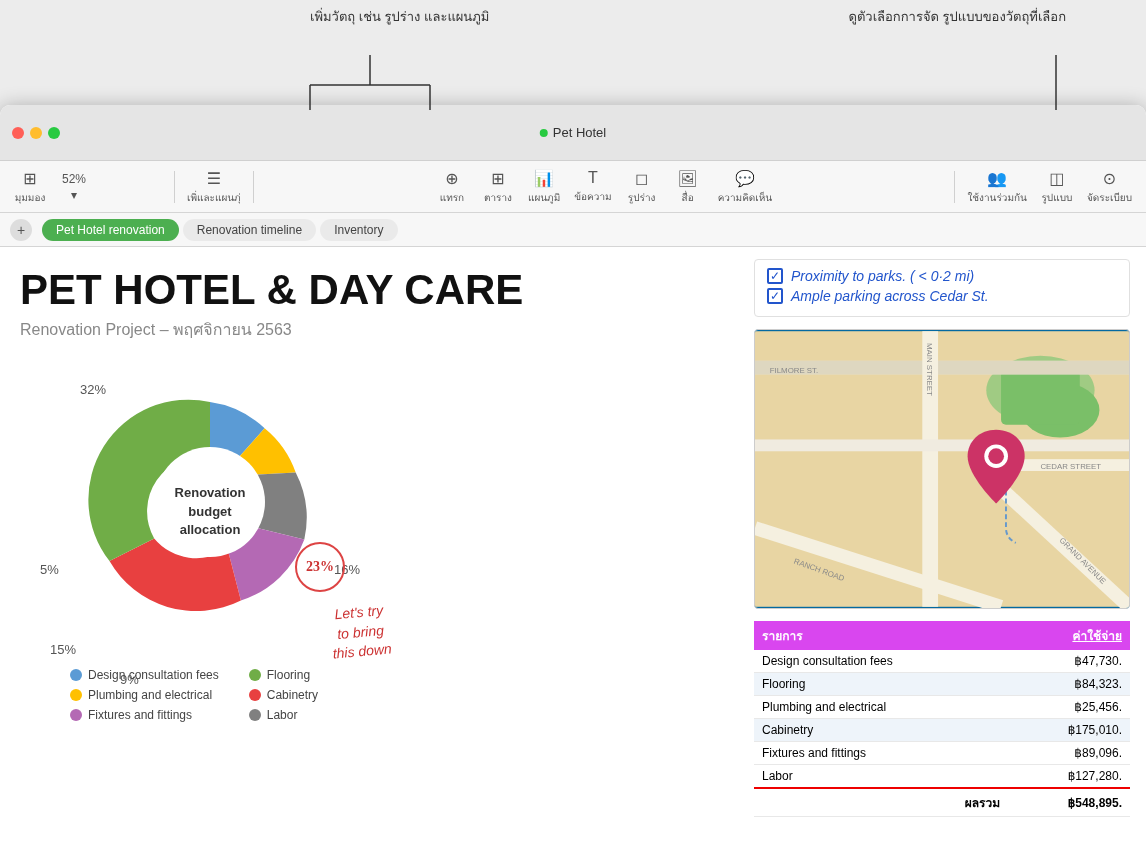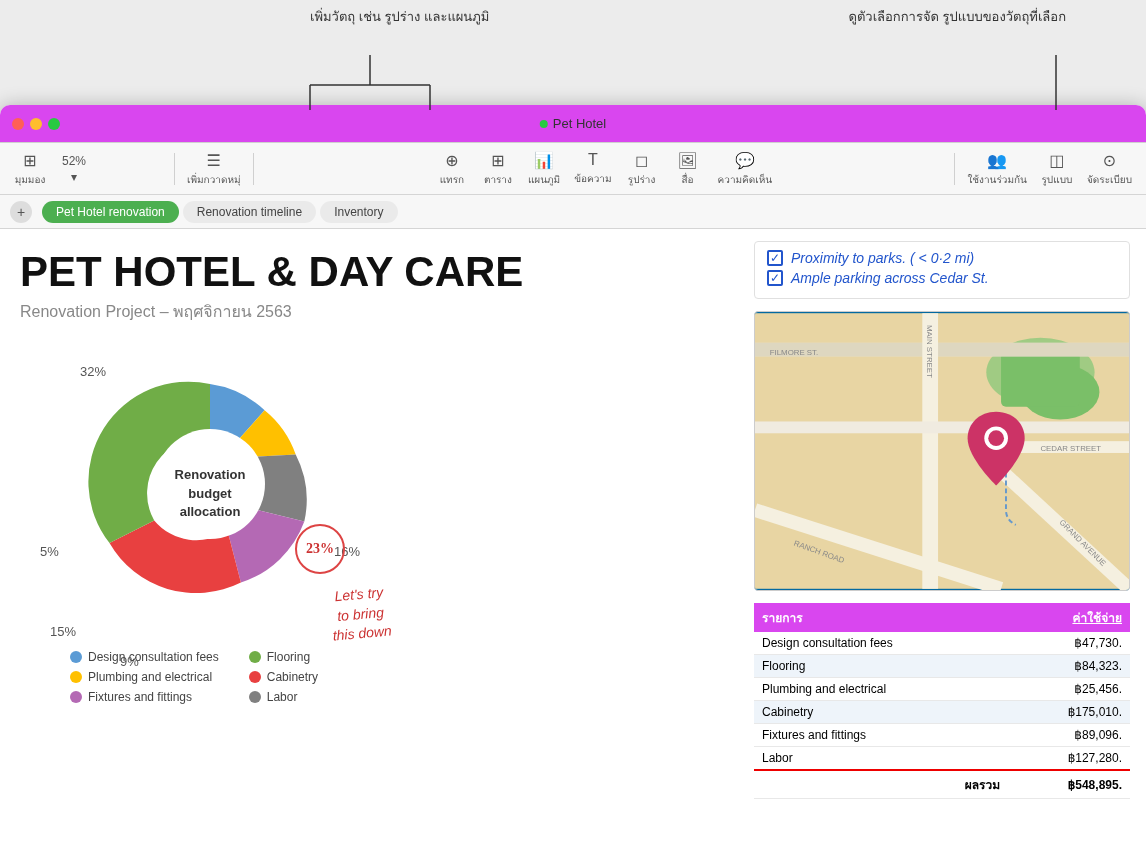--- a/index.html
+++ b/index.html
@@ -51,22 +51,22 @@
       background: #fff;
       border-radius: 10px 10px 0 0;
       box-shadow: 0 2px 20px rgba(0,0,0,0.3);
       display: flex;
       flex-direction: column;
       overflow: hidden;
     }
 
     
     .titlebar {
-      height: 38px;
-      background: #d946ef;
+      height: 56px;
+      background: #e5e5e5;
       border-bottom: 1px solid #d0d0d0;
       display: flex;
       align-items: center;
       position: relative;
       flex-shrink: 0;
     }
     .traffic-lights {
       display: flex;
       gap: 6px;
       padding-left: 12px;
@@ -456,21 +456,21 @@
         <span class="btn-label">มุมมอง</span>
       </div>
       <div class="toolbar-zoom">
         <span>52%</span>
         <span>▾</span>
       </div>
     </div>
     <div class="toolbar-divider"></div>
     <div class="toolbar-btn">
       <span class="icon-sym">☰</span>
-      <span class="btn-label">เพิ่มกวาดหมุ่</span>
+      <span class="btn-label">เพิ่และแผนภุ่</span>
     </div>
     <div class="toolbar-divider"></div>
     <div class="toolbar-center">
       <div class="toolbar-btn">
         <span class="icon-sym">⊕</span>
         <span class="btn-label">แทรก</span>
       </div>
       <div class="toolbar-btn">
         <span class="icon-sym">⊞</span>
         <span class="btn-label">ตาราง</span>

